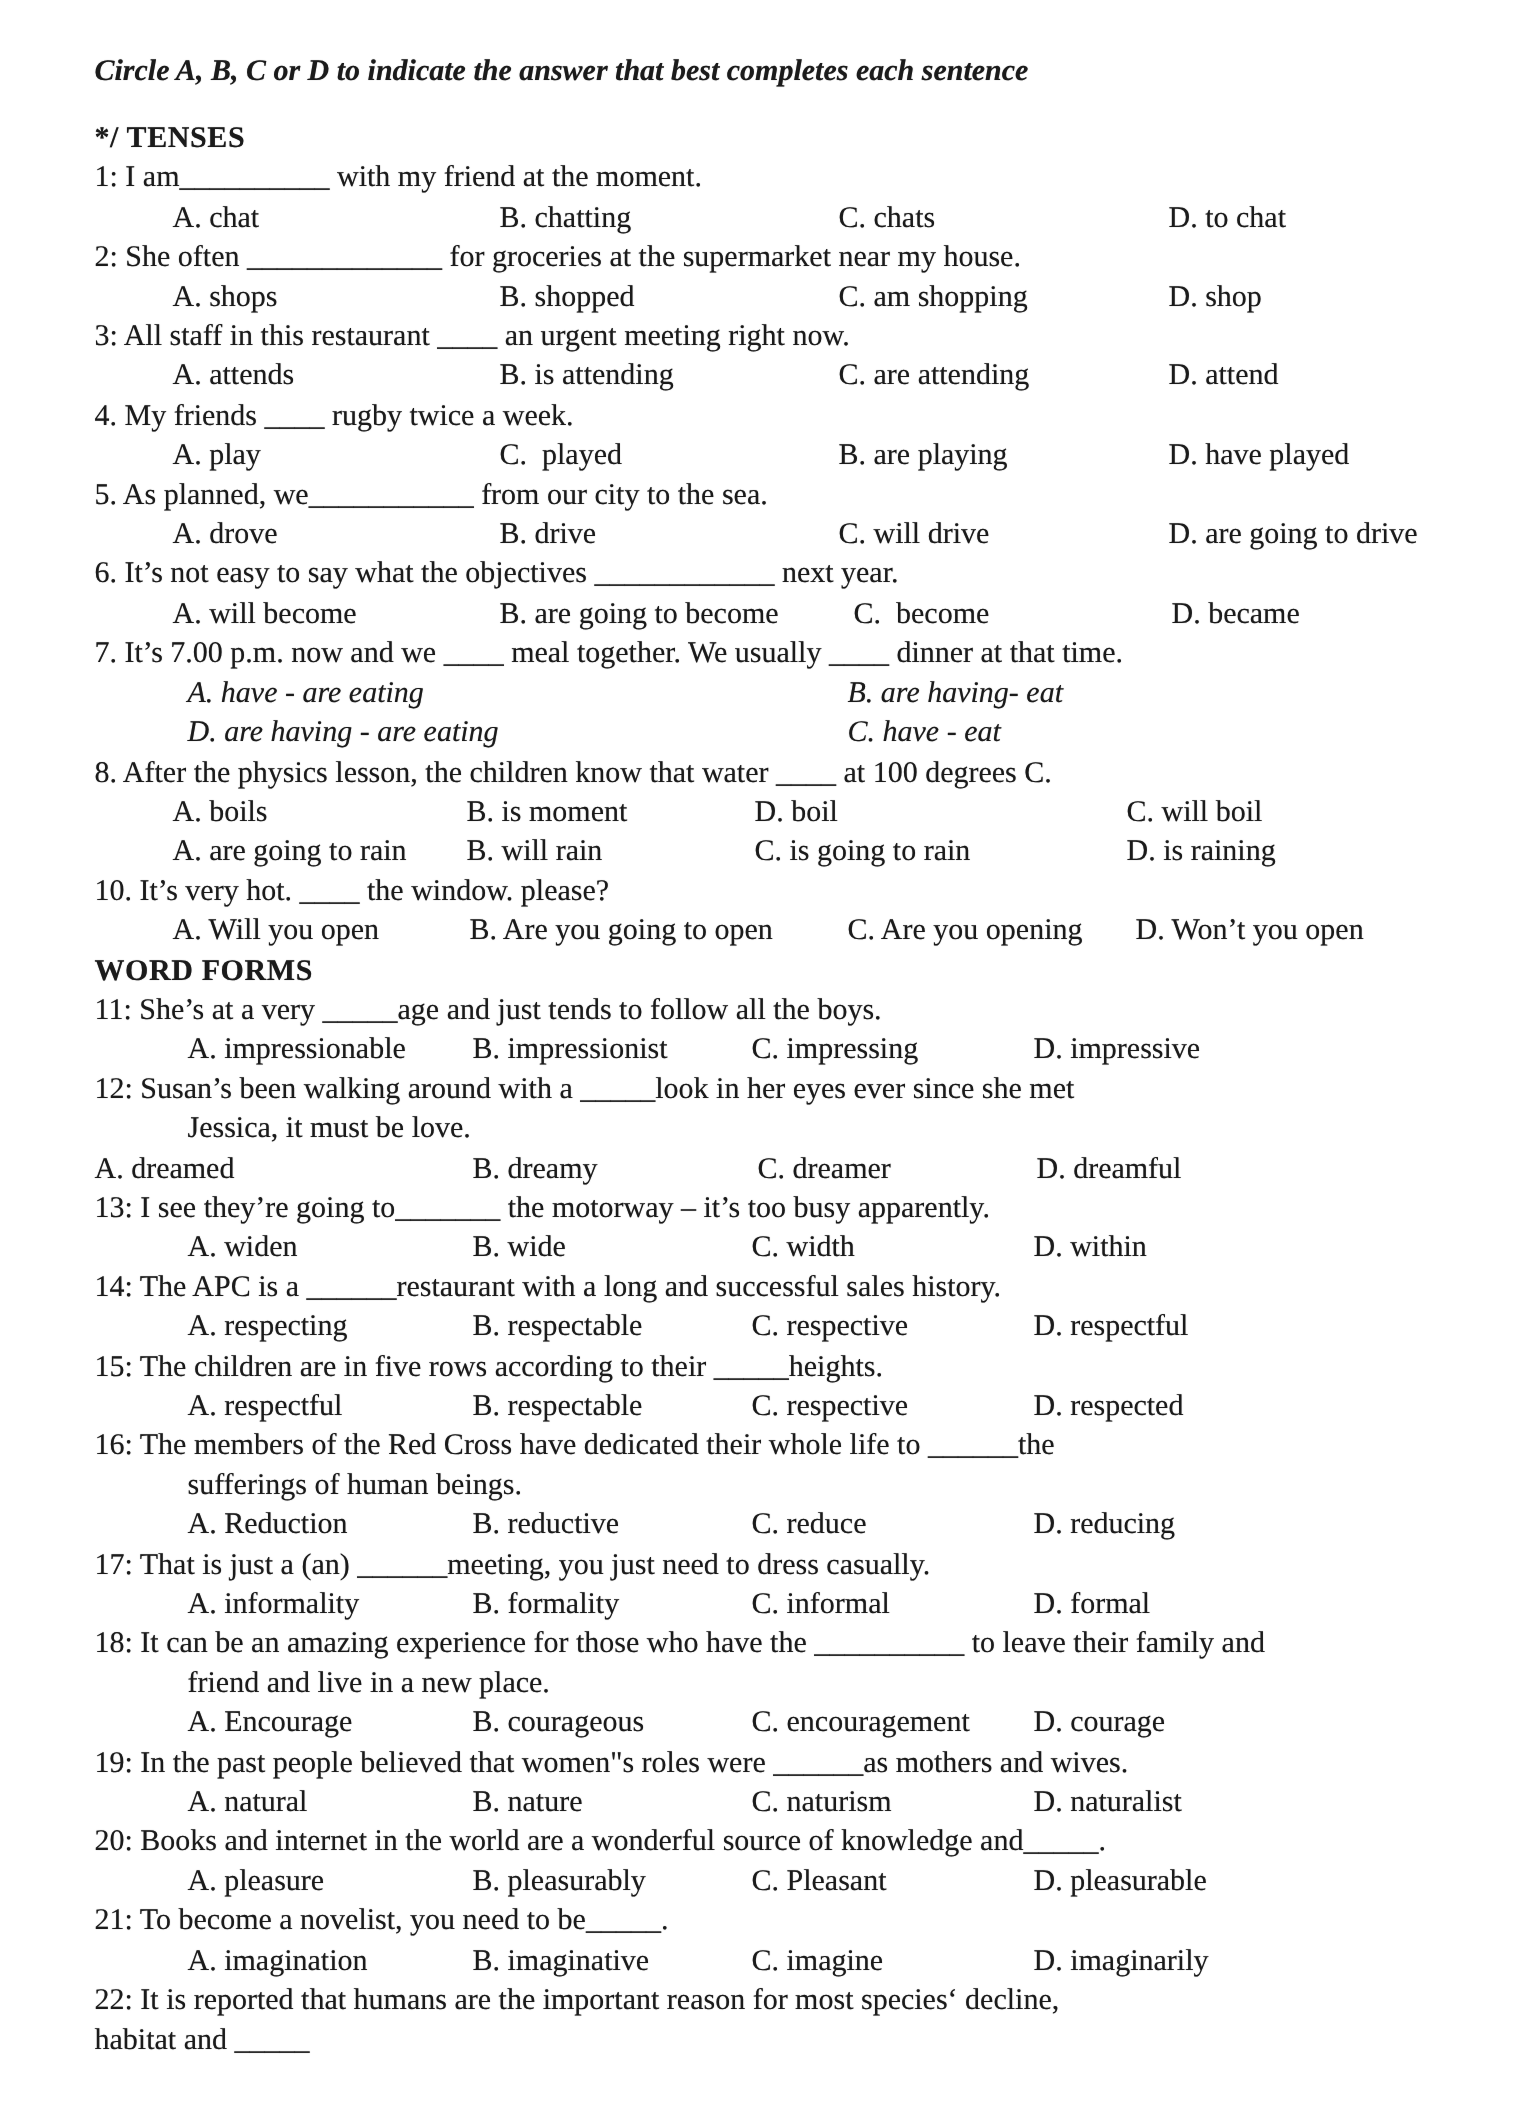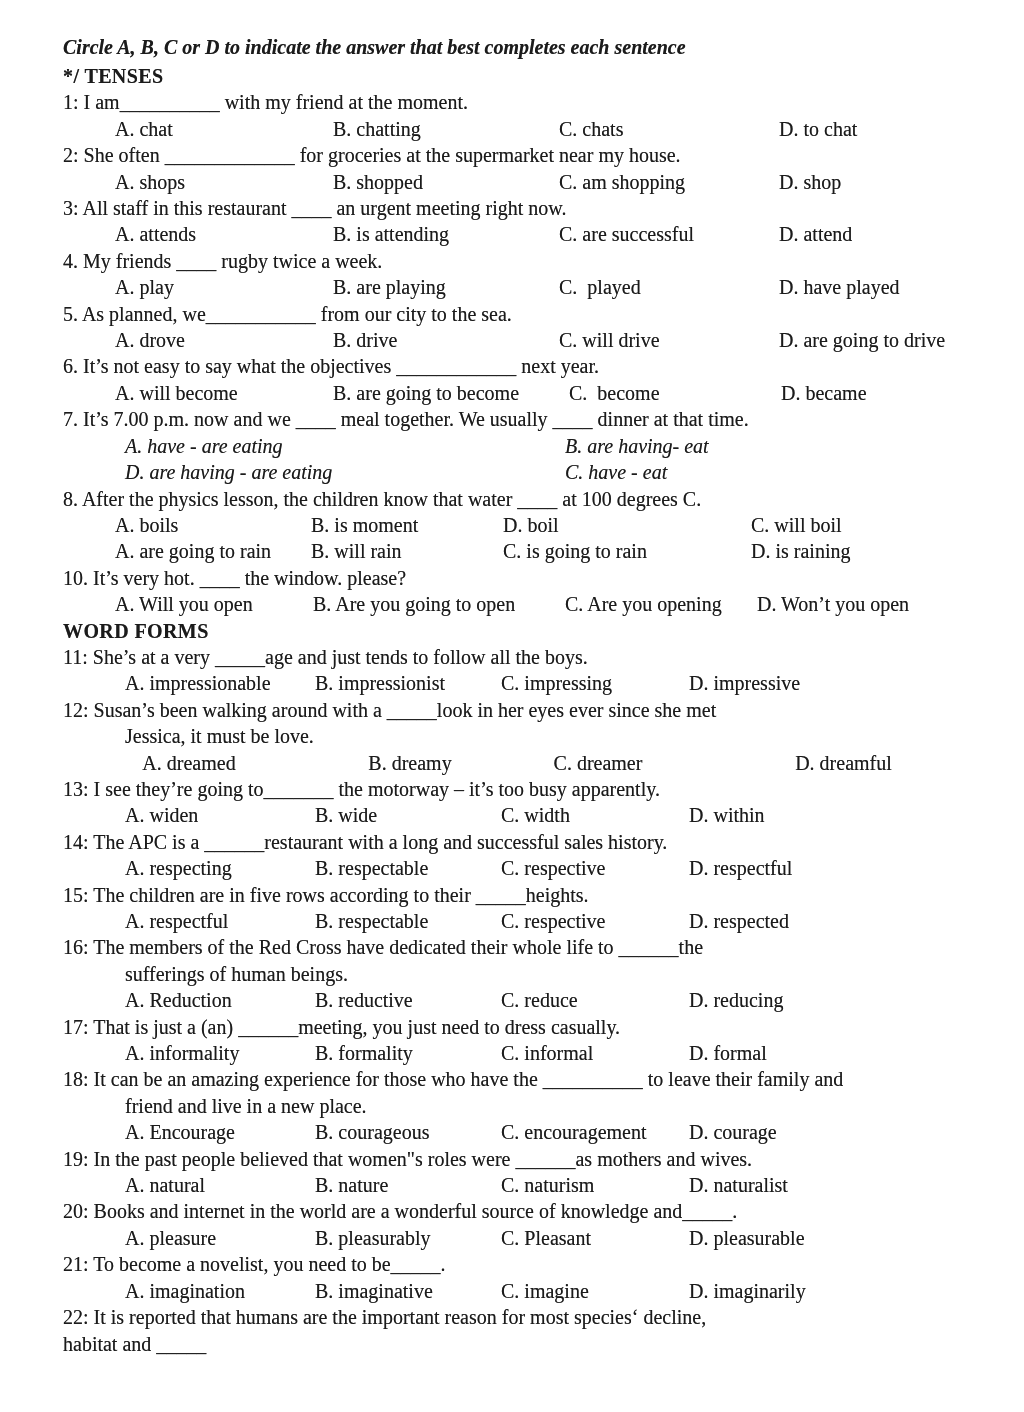--- a/index.html
+++ b/index.html
@@ -17,21 +17,21 @@
     padding: 34px 28px 0 63px;
     font-family: "Liberation Serif", "DejaVu Serif", serif;
     color: #1b1b1b;
     text-shadow: 0 0 0.6px rgba(20,20,20,0.55);
   }
   .title {
     font-weight: bold;
     font-style: italic;
     font-size: 20px;
     line-height: 26px;
-    margin-bottom: 3px;
+    margin-bottom: 19px;
     white-space: pre;
   }
   .line {
     font-size: 20px;
     line-height: 26.4px;
     white-space: pre-wrap;
   }
   .heading {
     font-weight: bold;
     letter-spacing: 0.4px;
@@ -41,21 +41,21 @@
     display: grid;
     font-size: 20px;
     line-height: 26.4px;
   }
   .opts span { white-space: pre; }
   .cols-std   { padding-left: 52px; grid-template-columns: 218px 226px 220px 1fr; }
   .cols-six   { padding-left: 52px; grid-template-columns: 218px 236px 212px 1fr; }
   .cols-mid   { padding-left: 52px; grid-template-columns: 196px 192px 248px 1fr; }
   .cols-ten   { padding-left: 52px; grid-template-columns: 198px 252px 192px 1fr; }
   .cols-wf    { padding-left: 62px; grid-template-columns: 190px 186px 188px 1fr; }
-  .cols-flush { padding-left: 0;    grid-template-columns: 252px 190px 186px 1fr; text-align: center; }
+  .cols-flush { padding-left: 0;    grid-template-columns: 252px 190px 186px 1fr; }
   .cols-pair  { padding-left: 62px; grid-template-columns: 440px 1fr; font-style: italic; }
 </style>
 </head>
 <body>
 
 <div class="page">
   <div class="title">Circle A, B, C or D to indicate the answer that best completes each sentence</div>
   <div id="blocks-root">
       <div class="line heading">*/ TENSES</div>
       <div class="line">1: I am__________ with my friend at the moment.</div>
@@ -69,28 +69,28 @@
       <div class="opts cols-std">
         <span>A. shops</span>
         <span>B. shopped</span>
         <span>C. am shopping</span>
         <span>D. shop</span>
       </div>
       <div class="line">3: All staff in this restaurant ____ an urgent meeting right now.</div>
       <div class="opts cols-std">
         <span>A. attends</span>
         <span>B. is attending</span>
-        <span>C. are successful</span>
+        <span>C. are attending</span>
         <span>D. attend</span>
       </div>
       <div class="line">4. My friends ____ rugby twice a week.</div>
       <div class="opts cols-std">
         <span>A. play</span>
+        <span>C.  played</span>
         <span>B. are playing</span>
-        <span>C.  played</span>
         <span>D. have played</span>
       </div>
       <div class="line">5. As planned, we___________ from our city to the sea.</div>
       <div class="opts cols-std">
         <span>A. drove</span>
         <span>B. drive</span>
         <span>C. will drive</span>
         <span>D. are going to drive</span>
       </div>
       <div class="line">6. It’s not easy to say what the objectives ____________ next year.</div>

